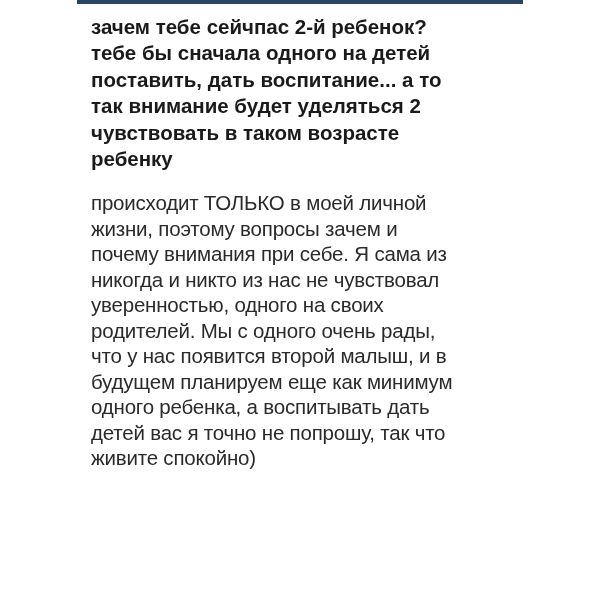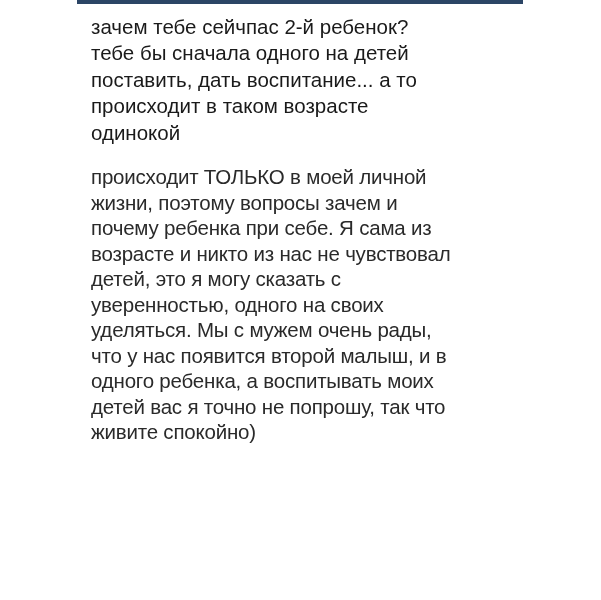--- a/index.html
+++ b/index.html
@@ -10,50 +10,51 @@
       position: relative;
     }
     .topbar {
       position: absolute; left: 77px; top: 0; width: 446px; height: 4px;
       background: #2b4565;
     }
     .content {
       position: absolute; left: 91px; top: 14px; width: 440px;
     }
     .question {
-      font-weight: normal; font-size: 20.5px; line-height: 26.4px;
+      font-weight: bold; font-size: 20.5px; line-height: 26.4px;
       color: #1a1a1a; margin: 0;
     }
     .qline { display: block; white-space: nowrap; }
     .answer {
       margin-top: 18px;
       font-size: 20.5px; line-height: 25.5px;
       color: #2a2a2a; letter-spacing: -0.2px;
     }
     .aline { display: block; white-space: nowrap; }
   </style>
 </head>
 <body>
 
 <div class="topbar"></div>
 
 <div class="content">
   <div class="question">
     <span class="qline">зачем тебе сейчпас 2-й ребенок?</span>
     <span class="qline">тебе бы сначала одного на детей</span>
     <span class="qline">поставить, дать воспитание... а то</span>
-    <span class="qline">происходит в таком возрасте</span>
-    <span class="qline">одинокой</span>
+    <span class="qline">так внимание будет уделяться 2</span>
+    <span class="qline">чувствовать в таком возрасте</span>
+    <span class="qline">ребенку</span>
   </div>
   <div class="answer">
     <span class="aline">происходит ТОЛЬКО в моей личной</span>
     <span class="aline">жизни, поэтому вопросы зачем и</span>
-    <span class="aline">почему ребенка при себе. Я сама из</span>
-    <span class="aline">возрасте и никто из нас не чувствовал</span>
-    <span class="aline">детей, это я могу сказать с</span>
+    <span class="aline">почему внимания при себе. Я сама из</span>
+    <span class="aline">никогда и никто из нас не чувствовал</span>
     <span class="aline">уверенностью, одного на своих</span>
-    <span class="aline">уделяться. Мы с мужем очень рады,</span>
+    <span class="aline">родителей. Мы с одного очень рады,</span>
     <span class="aline">что у нас появится второй малыш, и в</span>
-    <span class="aline">одного ребенка, а воспитывать моих</span>
+    <span class="aline">будущем планируем еще как минимум</span>
+    <span class="aline">одного ребенка, а воспитывать дать</span>
     <span class="aline">детей вас я точно не попрошу, так что</span>
     <span class="aline">живите спокойно)</span>
   </div>
 </div>
 
 </body></html>

